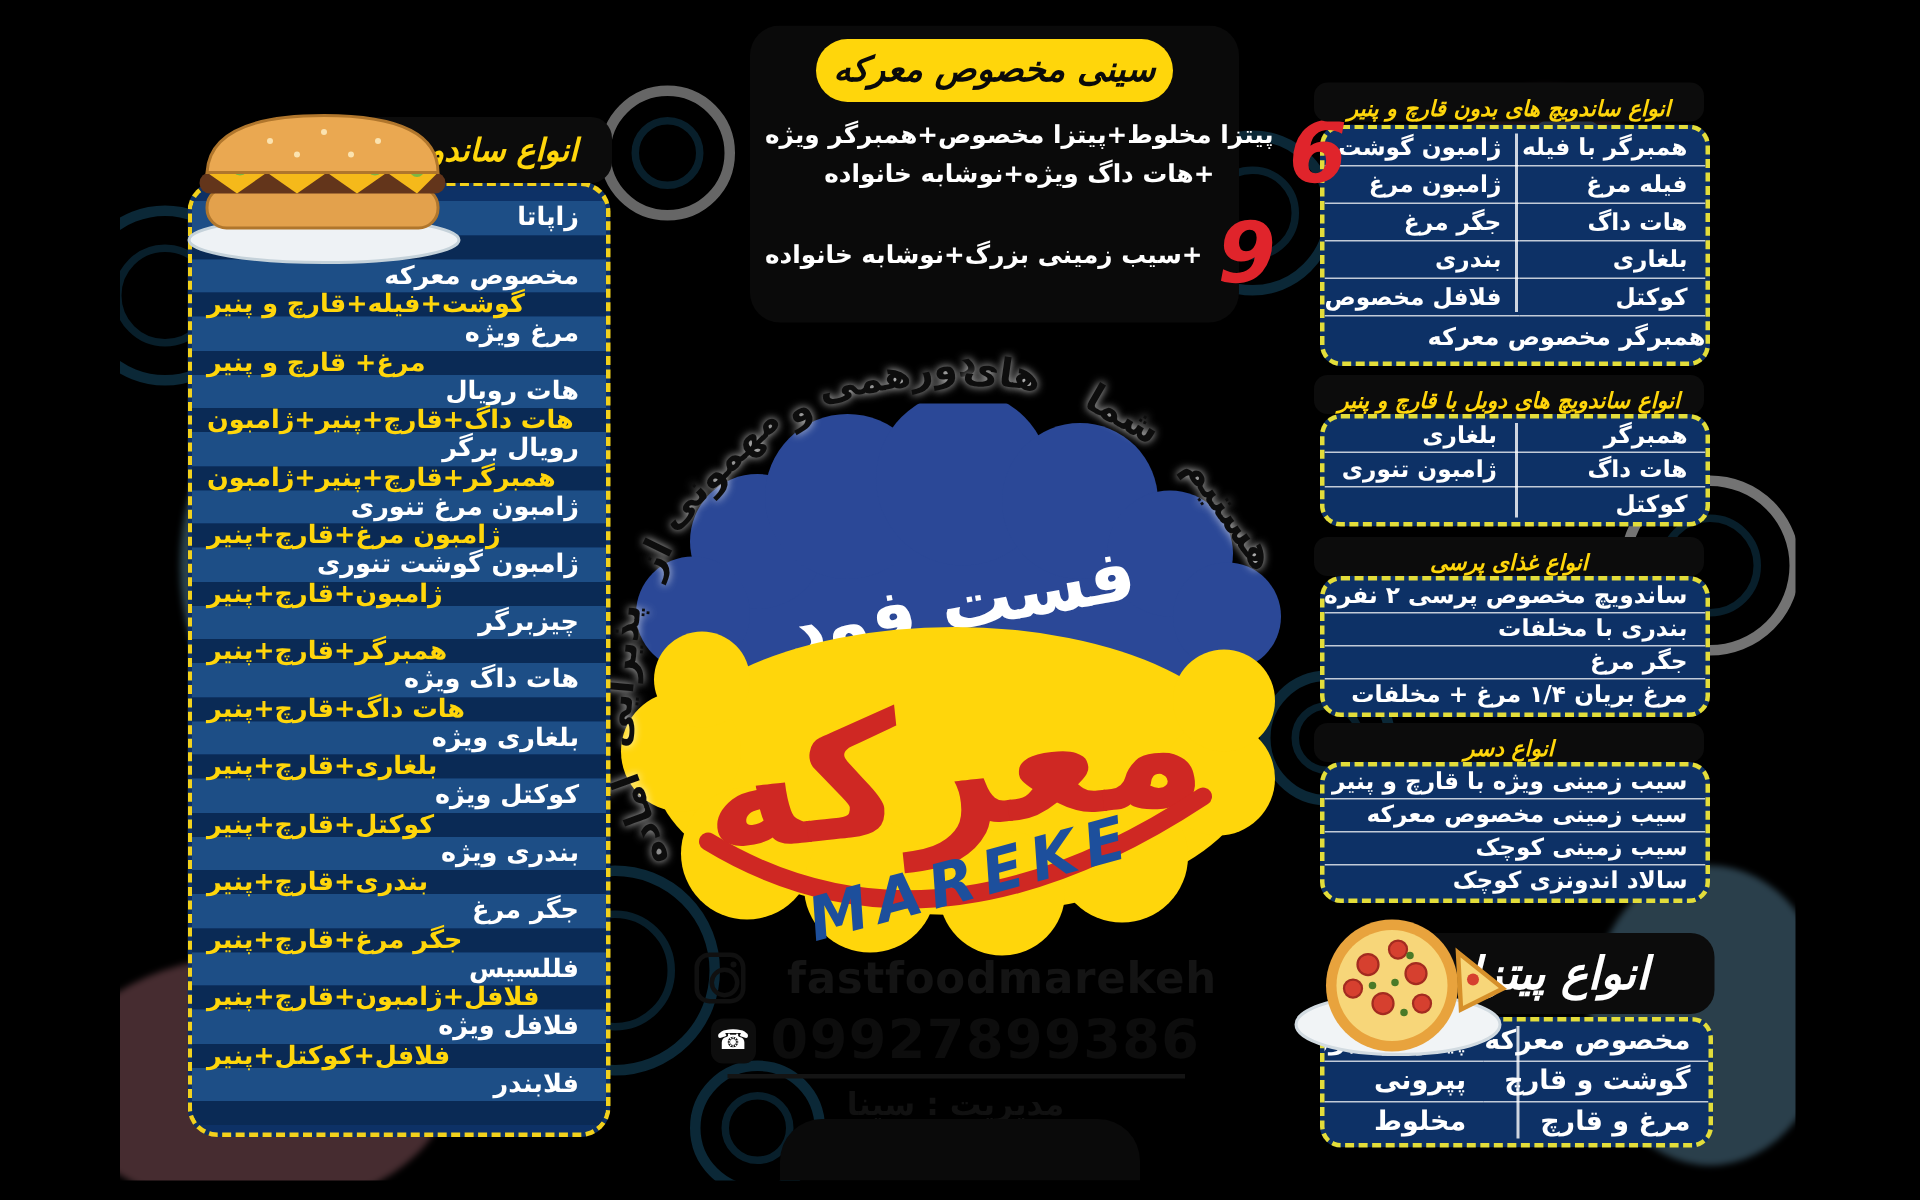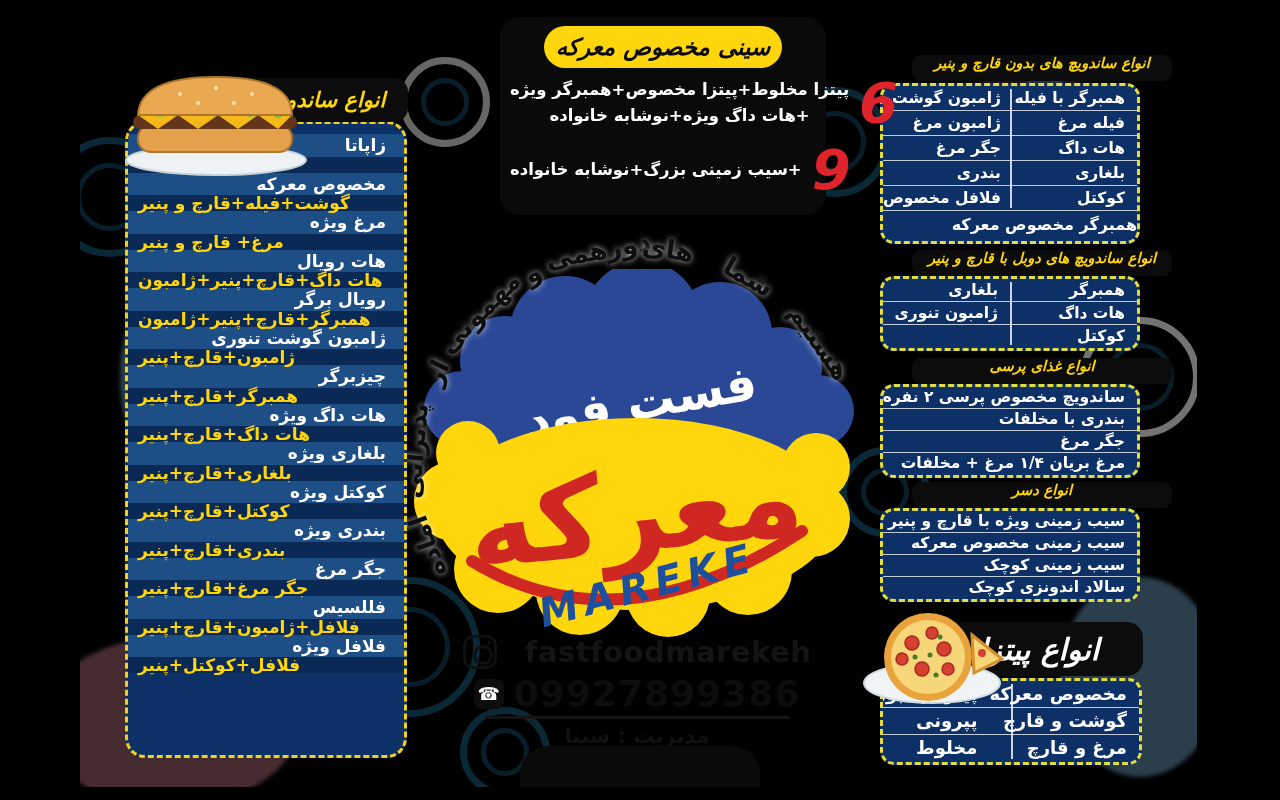--- a/index.html
+++ b/index.html
@@ -75,22 +75,22 @@
   .insta-handle{ font-size:29px; font-weight:600; color:#141414; letter-spacing:.5px; }
   .phone-row{ display:flex; align-items:center; gap:10px; direction:ltr; margin-top:4px; }
   .phone-icon{ width:30px; height:30px; background:#0d0d0d; border-radius:8px; color:#fff; font-size:18px;
     display:flex; align-items:center; justify-content:center; }
   .phone-number{ font-size:36px; font-weight:900; color:#0d0d0d; letter-spacing:1px; }
   .contact-rule{ width:305px; height:3px; background:#141414; margin-top:2px; }
   .management{ margin-top:5px; font-size:21px; font-weight:800; color:#111; direction:rtl; }
   .bottom-black{ position:absolute; left:440px; top:729px; width:240px; height:41px; background:#0a0a0a; border-radius:28px 28px 0 0; z-index:6; }
 
   
-  .sec-header{ position:absolute; left:832px; width:260px; height:26px; background:#0c0c0c; border-radius:9px;
-    display:flex; align-items:flex-start; justify-content:center; z-index:6; }
+  .sec-header{ position:absolute; left:796px; width:260px; height:26px; background:#0c0c0c; border-radius:9px;
+    display:flex; align-items:flex-end; justify-content:center; z-index:6; }
   .sec-header span{ color:#ffd60b; font-size:14.5px; font-weight:bold; font-style:italic; direction:rtl; white-space:nowrap; }
   .sec-panel{ position:absolute; left:800px; width:260px; background:#0d3166; border:3px dashed #e3dd3a;
     border-radius:14px; overflow:hidden; z-index:5; }
   .h1{ top:38px; } .p1{ top:66px; height:161px; }
   .h2{ top:233px; } .p2{ top:259px; height:75px; }
   .h3{ top:341px; } .p3{ top:367px; height:94px; }
   .h4{ top:465px; } .p4{ top:491px; height:94px; }
   .grid2{ display:grid; grid-template-columns:1fr 1fr; direction:rtl; position:relative; }
   .grid2::after{ content:""; position:absolute; left:50%; top:3px; bottom:3px; width:1.5px; background:rgba(255,255,255,.8); }
   .cell{ color:#fff; font-weight:bold; direction:rtl; text-align:right; padding-right:12px; white-space:nowrap;
@@ -167,20 +167,24 @@
         </div>
           <div class="left-item">
           <div class="li-name">هات رویال</div>
           <div class="li-sub">هات داگ+قارچ+پنیر+ژامبون</div>
         </div>
           <div class="left-item">
           <div class="li-name">رویال برگر</div>
           <div class="li-sub">همبرگر+قارچ+پنیر+ژامبون</div>
         </div>
           <div class="left-item">
+          <div class="li-name">ژامبون مرغ تنوری</div>
+          <div class="li-sub">ژامبون مرغ+قارچ+پنیر</div>
+        </div>
+          <div class="left-item">
           <div class="li-name">ژامبون گوشت تنوری</div>
           <div class="li-sub">ژامبون+قارچ+پنیر</div>
         </div>
           <div class="left-item">
           <div class="li-name">چیزبرگر</div>
           <div class="li-sub">همبرگر+قارچ+پنیر</div>
         </div>
           <div class="left-item">
           <div class="li-name">هات داگ ویژه</div>
           <div class="li-sub">هات داگ+قارچ+پنیر</div>
@@ -201,20 +205,24 @@
           <div class="li-name">جگر مرغ</div>
           <div class="li-sub">جگر مرغ+قارچ+پنیر</div>
         </div>
           <div class="left-item">
           <div class="li-name">فللسیس</div>
           <div class="li-sub">فلافل+ژامبون+قارچ+پنیر</div>
         </div>
           <div class="left-item">
           <div class="li-name">فلافل ویژه</div>
           <div class="li-sub">فلافل+کوکتل+پنیر</div>
+        </div>
+          <div class="left-item">
+          <div class="li-name">فلابندر</div>
+          <div class="li-sub"></div>
         </div>
         </div>
     </div>
 
     <div class="tray-box">
       <div class="tray-pill">
         <span>سینی مخصوص معرکه</span>
       </div>
       <div>
           <div class="offer-row">

